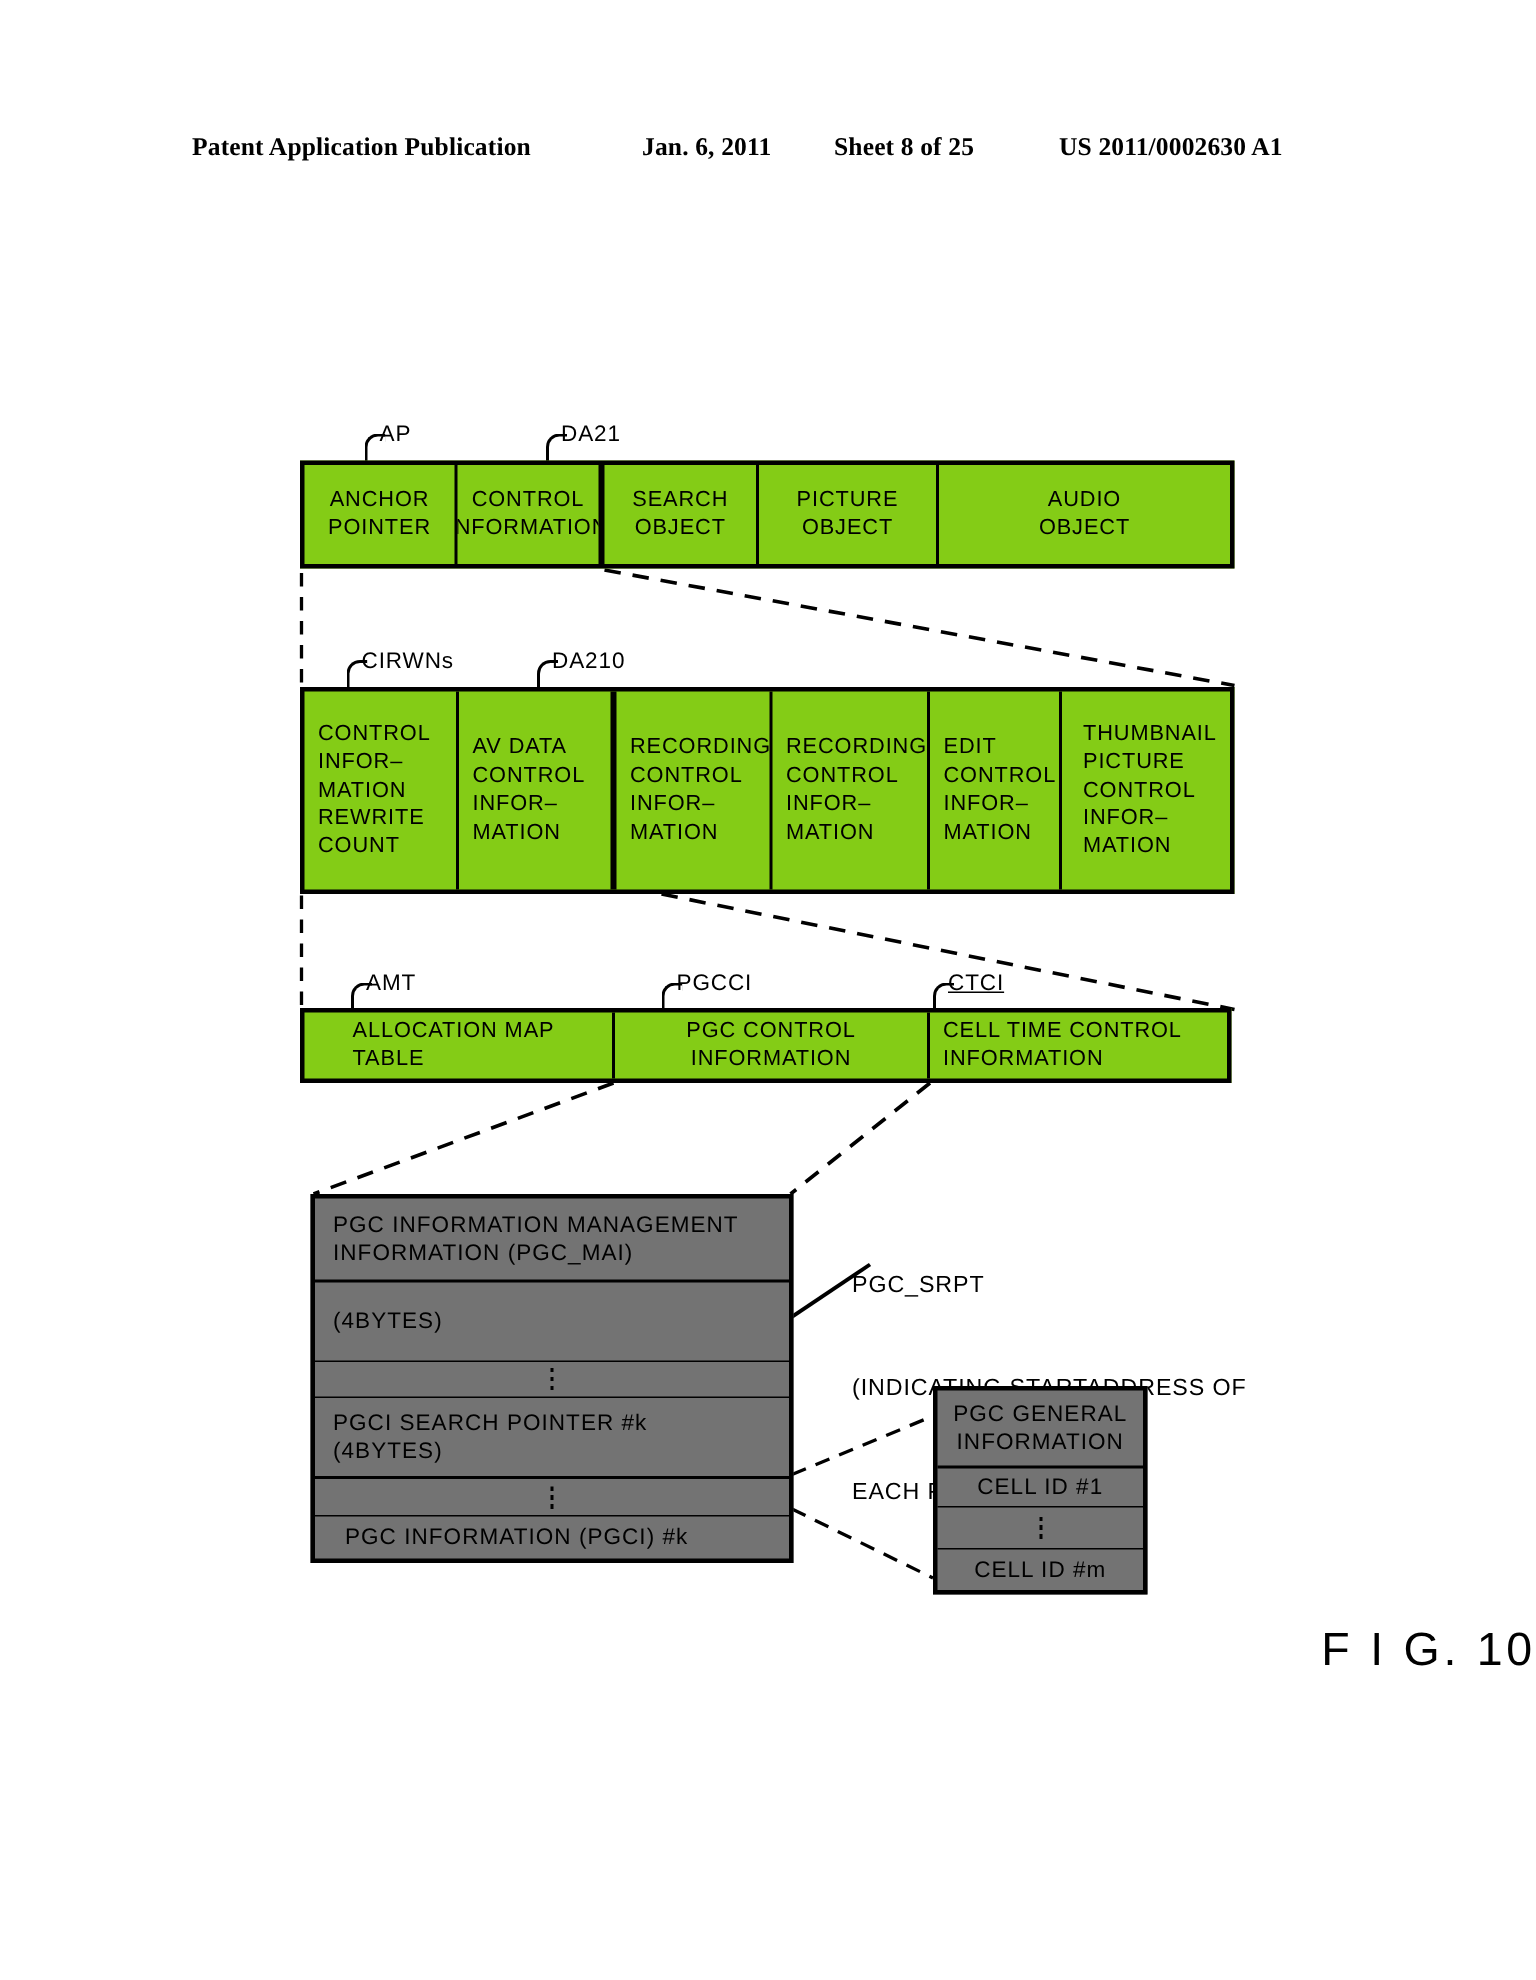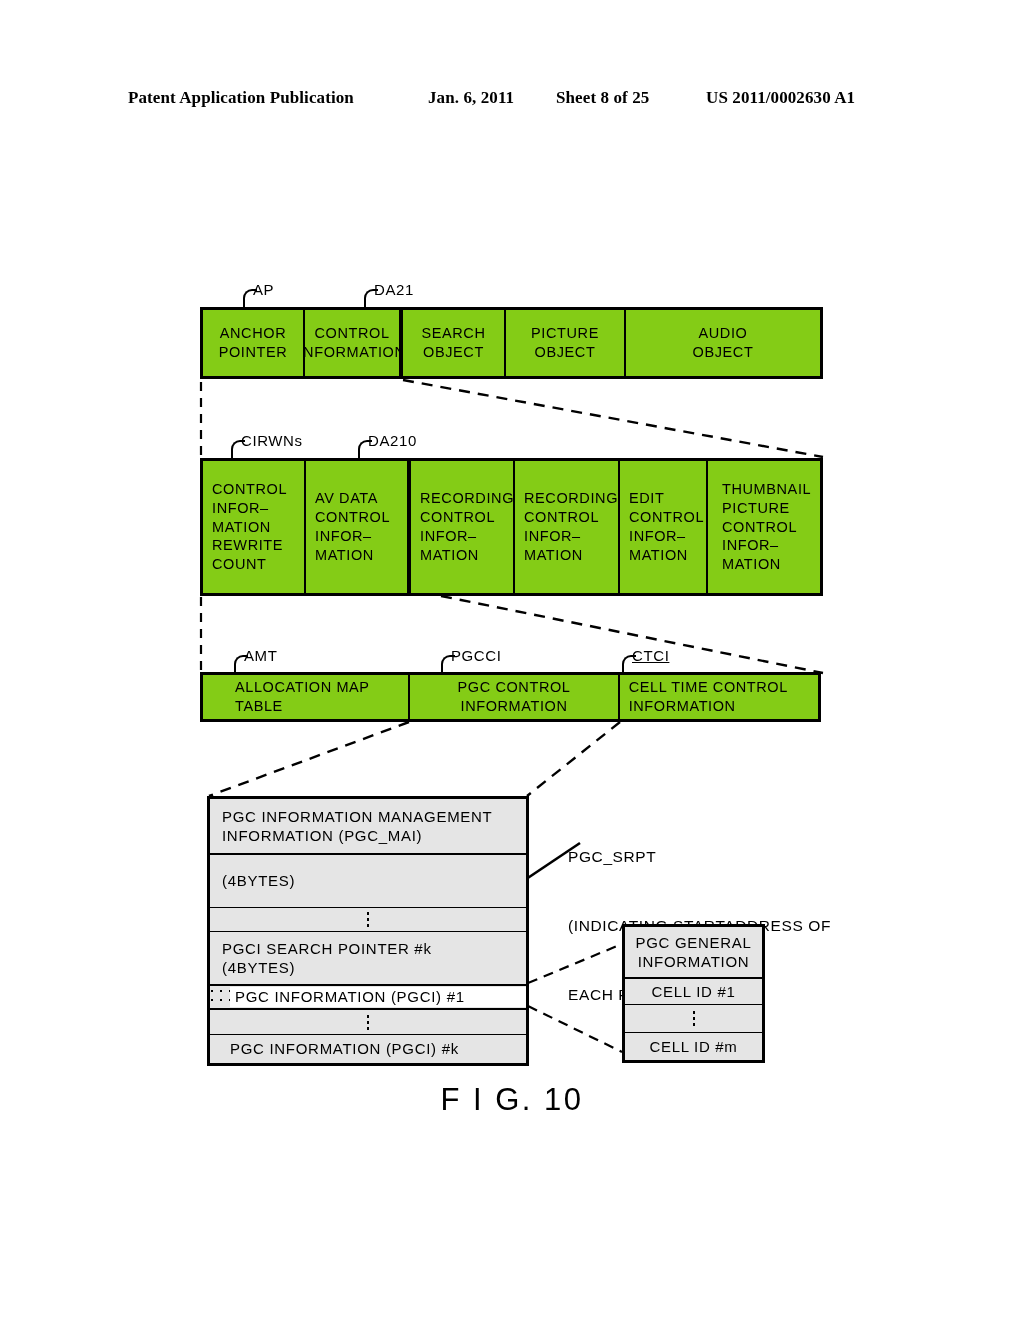--- a/index.html
+++ b/index.html
@@ -92,21 +92,21 @@
     border-left: 2px solid #000;
     border-top: 2px solid #000;
     border-top-left-radius: 9px;
   }
 
   
   .vtable {
     position: absolute;
     box-sizing: border-box;
     border: 3px solid #000;
-    background: #e5e5e5;
+    background: #737373;
     display: flex;
     flex-direction: column;
   }
   .vrow {
     box-sizing: border-box;
     border-bottom: 2.5px solid #000;
     display: flex;
     flex-direction: column;
     justify-content: center;
     font-family: "Liberation Sans", sans-serif;
@@ -159,21 +159,21 @@
     letter-spacing: 0.6px;
     white-space: pre;
   }
 
   
   #fig-caption {
     position: absolute;
     left: 0;
     top: 1082px;
     width: 1024px;
-    text-align: center;
+    text-align: right;
     font-family: "Liberation Sans", sans-serif;
     font-size: 31px;
     letter-spacing: 2.5px;
     font-weight: 400;
   }
 </style>
 </head>
 <body>
 
 <div id="patent-header">
@@ -312,23 +312,20 @@
     <div class="vrow thin" style="height:53px;">
       <span class="ln">(4BYTES)</span>
     </div>
     <div class="vrow thin ellipsis" style="height:24px;">
       <span class="vdots"></span>
     </div>
     <div class="vrow" style="height:54px;">
       <span class="ln">PGCI SEARCH POINTER #k</span>
       <span class="ln">(4BYTES)</span>
     </div>
-    <div class="vrow stipple" style="height:24px; padding-left:20px;">
-      <span class="ln">PGC INFORMATION (PGCI) #1</span>
-    </div>
     <div class="vrow thin ellipsis" style="height:25px;">
       <span class="vdots"></span>
     </div>
     <div class="vrow" style="height:28px; padding-left:20px;">
       <span class="ln">PGC INFORMATION (PGCI) #k</span>
     </div>
   </div>
 
   <div class="annot" style="left:568px; top:800px;">
     <span class="ln" style="display:block;">PGC_SRPT</span>

